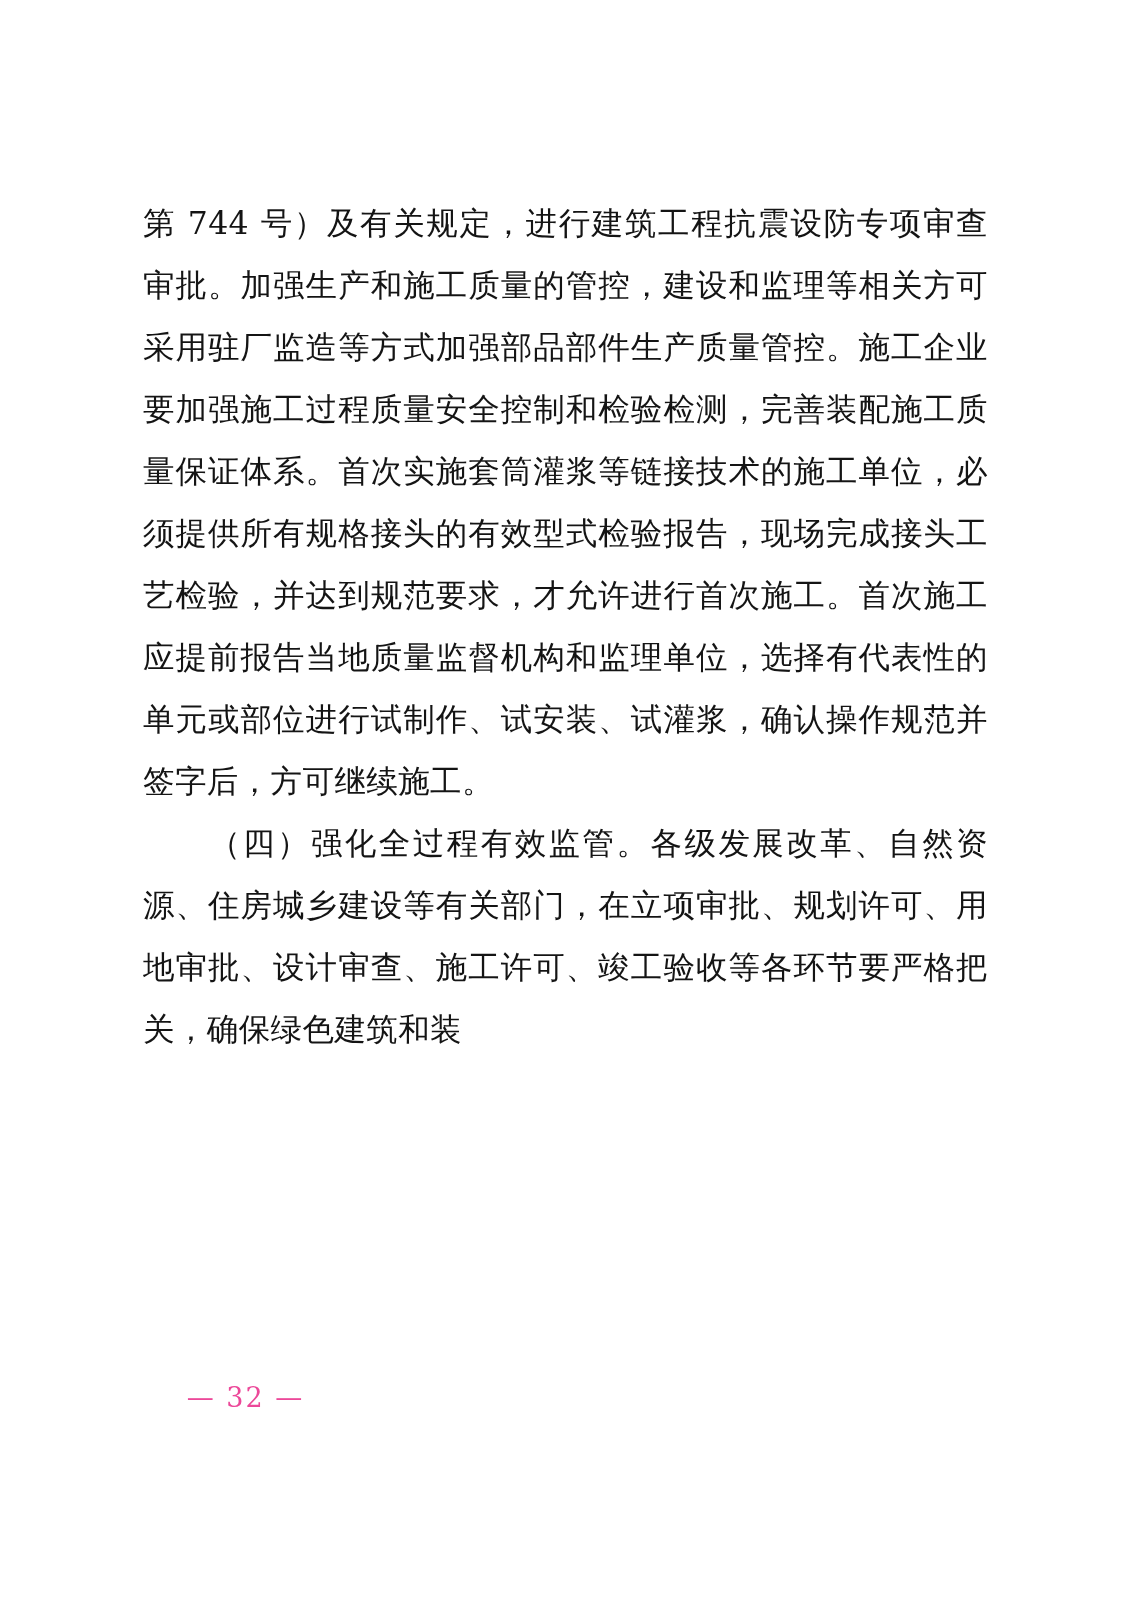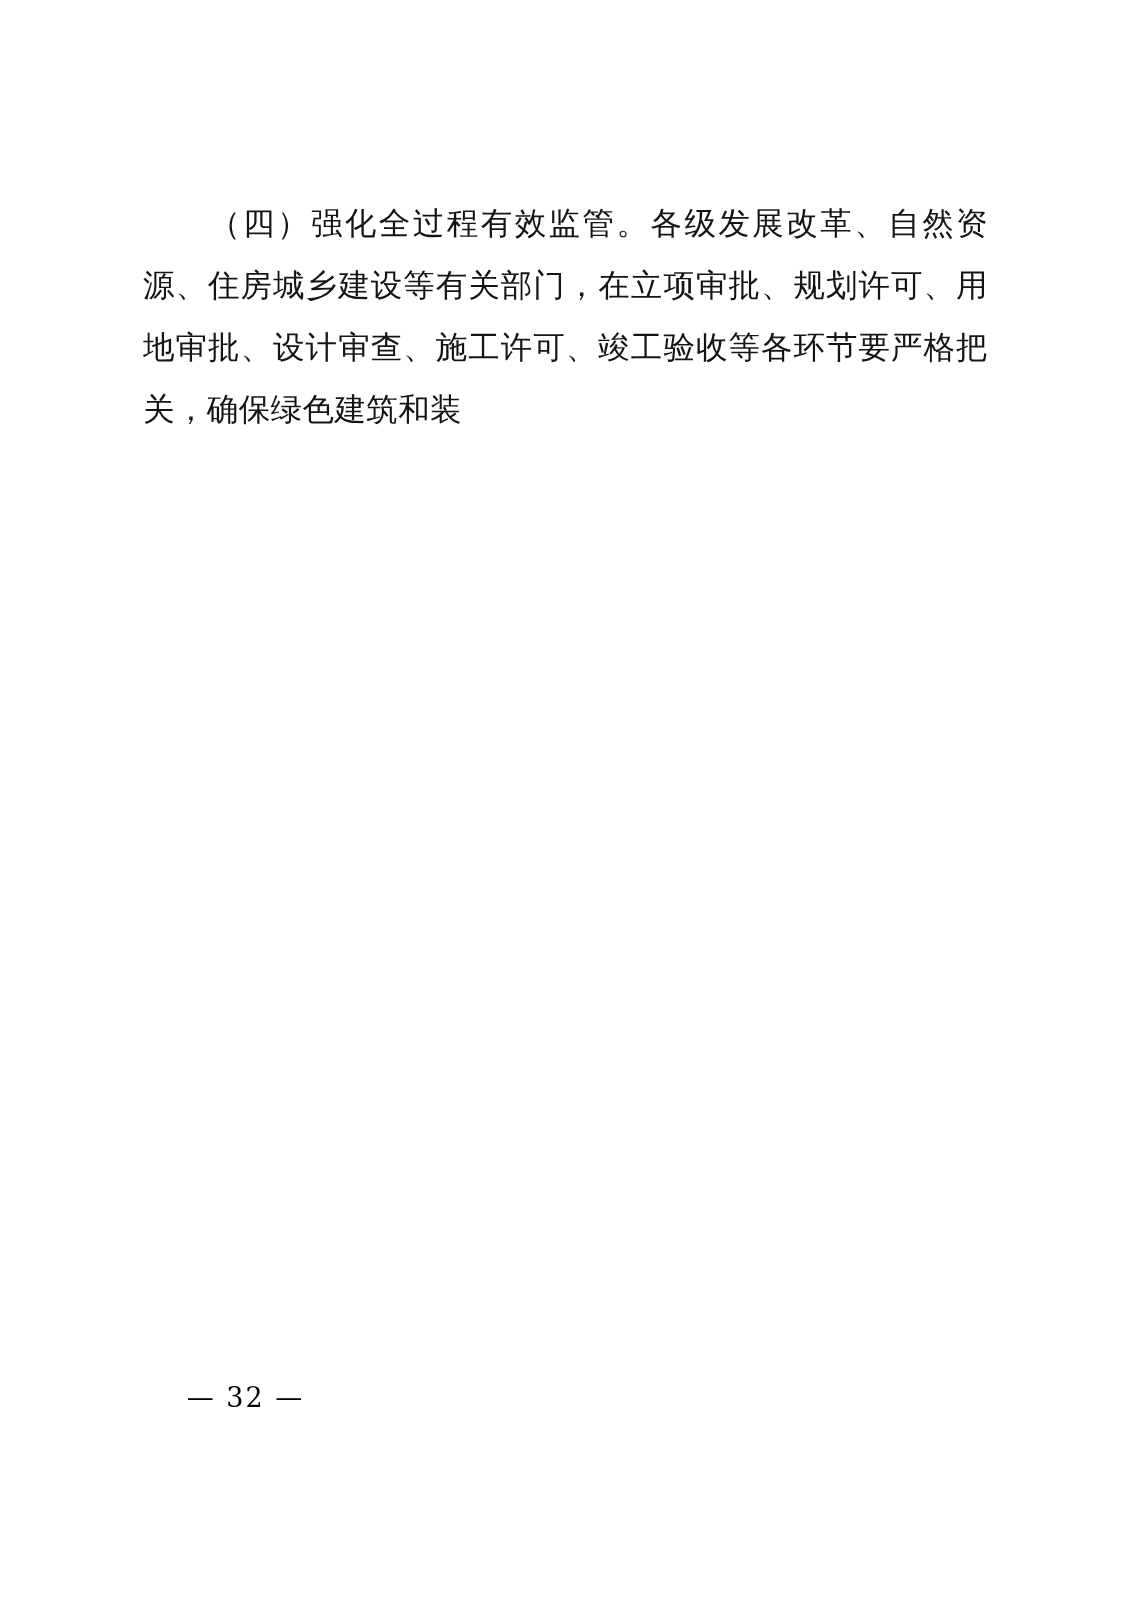--- a/index.html
+++ b/index.html
@@ -42,31 +42,32 @@
     text-indent: 66px;
   }
   .page-number {
     position: absolute;
     left: 0;
     right: 0;
     top: 1382px;
     text-align: center;
     font-size: 27px;
     letter-spacing: 2px;
-    color: #000000;
+    color: #ec4899;
     font-family: "DejaVu Serif", "Liberation Serif", serif;
   }
   .page-number .pn-inner {
     display: inline-block;
     margin-left: -640px;
   }
 </style>
 </head>
 <body>
 
 <div class="page">
   <div class="content">
+    <p class="para">第 744 号）及有关规定，进行建筑工程抗震设防专项审查审批。加强生产和施工质量的管控，建设和监理等相关方可采用驻厂监造等方式加强部品部件生产质量管控。施工企业要加强施工过程质量安全控制和检验检测，完善装配施工质量保证体系。首次实施套筒灌浆等链接技术的施工单位，必须提供所有规格接头的有效型式检验报告，现场完成接头工艺检验，并达到规范要求，才允许进行首次施工。首次施工应提前报告当地质量监督机构和监理单位，选择有代表性的单元或部位进行试制作、试安装、试灌浆，确认操作规范并签字后，方可继续施工。</p>
     <p class="para indent">（四）强化全过程有效监管。各级发展改革、自然资源、住房城乡建设等有关部门，在立项审批、规划许可、用地审批、设计审查、施工许可、竣工验收等各环节要严格把关，确保绿色建筑和装</p>
   </div>
   <div class="page-number">
     <span class="pn-inner">— 32 —</span>
   </div>
 </div>
 
 </body></html>

